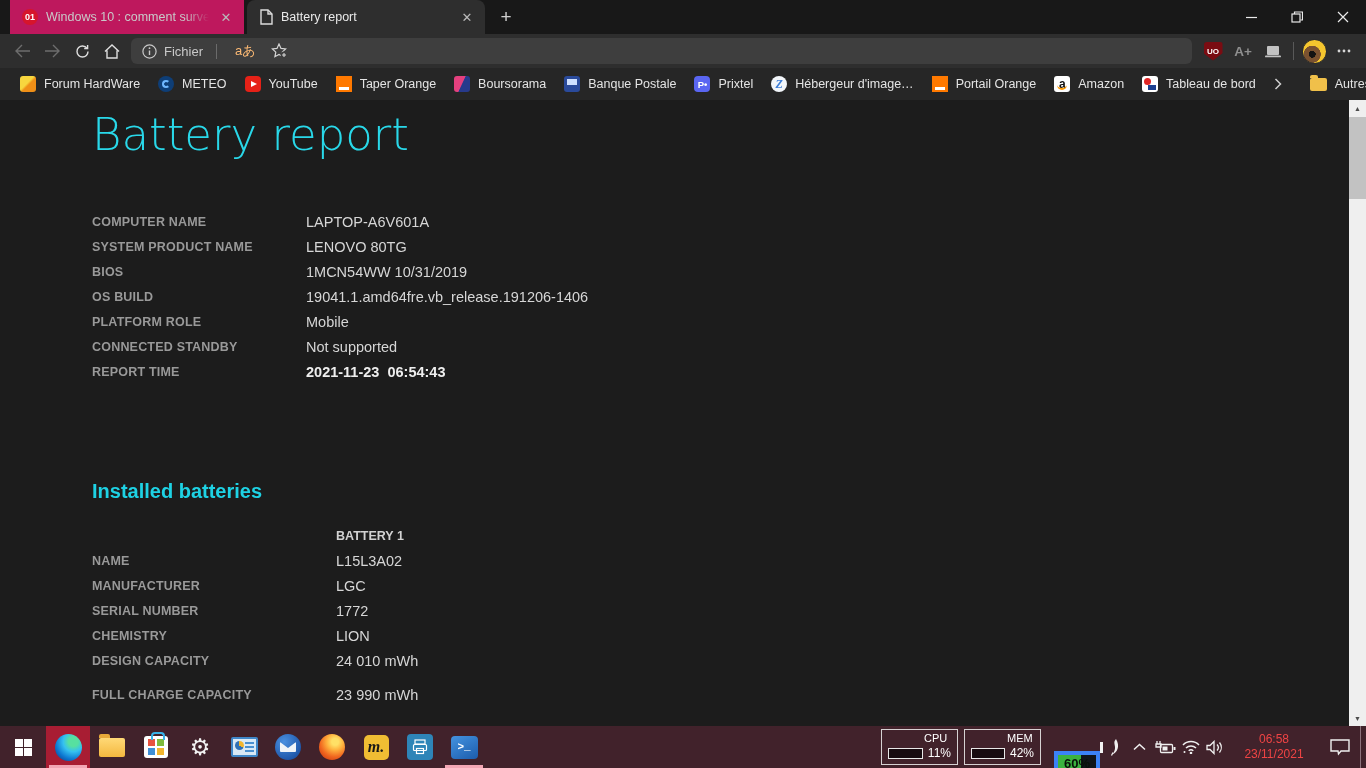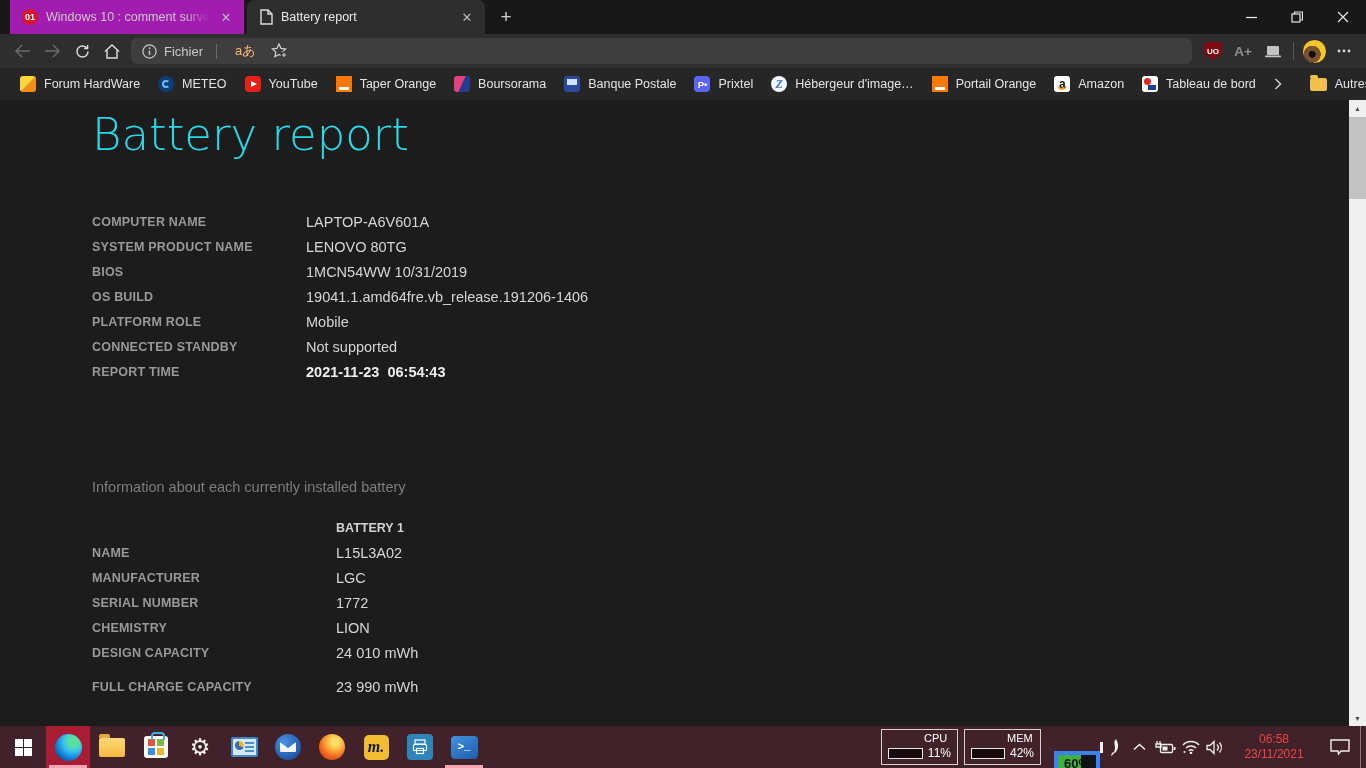--- a/index.html
+++ b/index.html
@@ -4,21 +4,21 @@
 <style>
   * { box-sizing: border-box; }
   html,body { margin:0; padding:0; }
   body {
     width:1366px; height:768px; overflow:hidden; position:relative;
     font-family:"Liberation Sans", sans-serif; background:#1c1c1c;
   }
   
   .titlebar { height:34px; background:#181818; display:flex; align-items:stretch; }
   .tab { display:flex; align-items:center; gap:8px; padding:0 9px 0 12px; cursor:default; }
-  .tab.inactive { width:234px; background:#a21caf; margin-left:10px; color:#c9c9c9; }
+  .tab.inactive { width:234px; background:#be185d; margin-left:10px; color:#c9c9c9; }
   .tab.active { width:238px; background:#2e2e2e; border-radius:8px 8px 0 0; margin-left:3px; color:#e9e9e9; }
   .tab-title { font-size:12.5px; white-space:nowrap; overflow:hidden; flex:1;
                -webkit-mask-image:linear-gradient(90deg,#000 85%,transparent); mask-image:linear-gradient(90deg,#000 85%,transparent);}
   .tab-badge { width:16px; height:16px; border-radius:50%; background:#d6152c; color:#fff;
                font-size:9px; font-weight:bold; display:flex; align-items:center; justify-content:center; flex:none; }
   .doc-ico { width:14px; height:16px; flex:none; }
   .tab-close { width:18px; height:18px; border-radius:4px; display:flex; align-items:center;
                justify-content:center; color:#b9b9b9; font-size:13px; flex:none; }
   .newtab { width:30px; height:28px; align-self:center; margin-left:6px; color:#cfcfcf; font-size:19px;
             display:flex; align-items:center; justify-content:center; border-radius:4px; }
@@ -331,21 +331,21 @@
       <div class="krow"><span class="k">COMPUTER NAME</span><span class="v">LAPTOP-A6V601A</span></div>
       <div class="krow"><span class="k">SYSTEM PRODUCT NAME</span><span class="v">LENOVO 80TG</span></div>
       <div class="krow"><span class="k">BIOS</span><span class="v">1MCN54WW 10/31/2019</span></div>
       <div class="krow"><span class="k">OS BUILD</span><span class="v">19041.1.amd64fre.vb_release.191206-1406</span></div>
       <div class="krow"><span class="k">PLATFORM ROLE</span><span class="v">Mobile</span></div>
       <div class="krow"><span class="k">CONNECTED STANDBY</span><span class="v">Not supported</span></div>
       <div class="krow"><span class="k">REPORT TIME</span><span class="v bold">2021-11-23  06:54:43</span></div>
     </div>
 
     <div class="section">
-      <div class="section-sub">Information about each currently installed battery</div>
+      <h2 class="section-h">Installed batteries</h2>
       <div class="kv2 bat-table">
         <div class="krow"><span class="k"></span><span class="col-h">BATTERY 1</span></div>
         <div class="krow"><span class="k">NAME</span><span class="v">L15L3A02</span></div>
         <div class="krow"><span class="k">MANUFACTURER</span><span class="v">LGC</span></div>
         <div class="krow"><span class="k">SERIAL NUMBER</span><span class="v">1772</span></div>
         <div class="krow"><span class="k">CHEMISTRY</span><span class="v">LION</span></div>
         <div class="krow"><span class="k">DESIGN CAPACITY</span><span class="v">24 010 mWh</span></div>
         <div class="krow"><span class="k gap-top">FULL CHARGE CAPACITY</span><span class="v gap-top">23 990 mWh</span></div>
       </div>
     </div>

